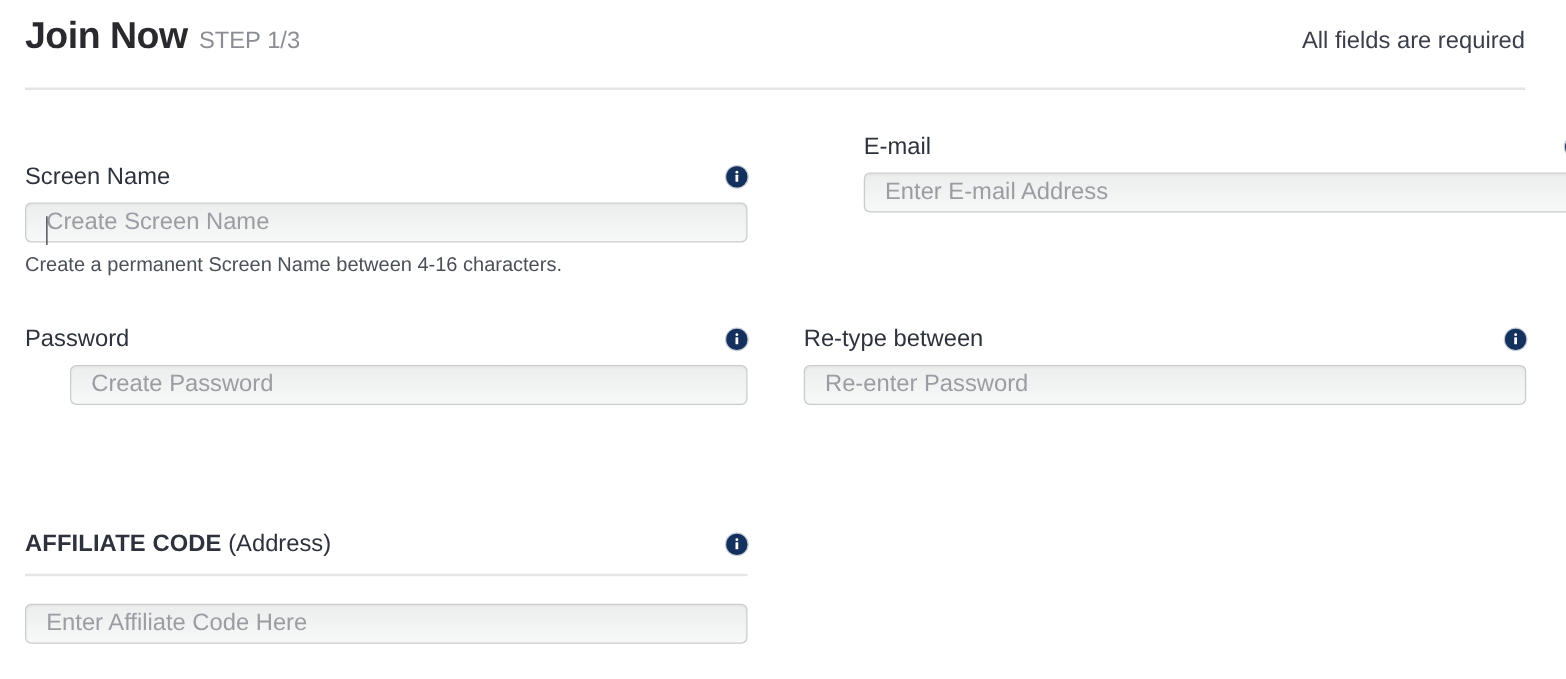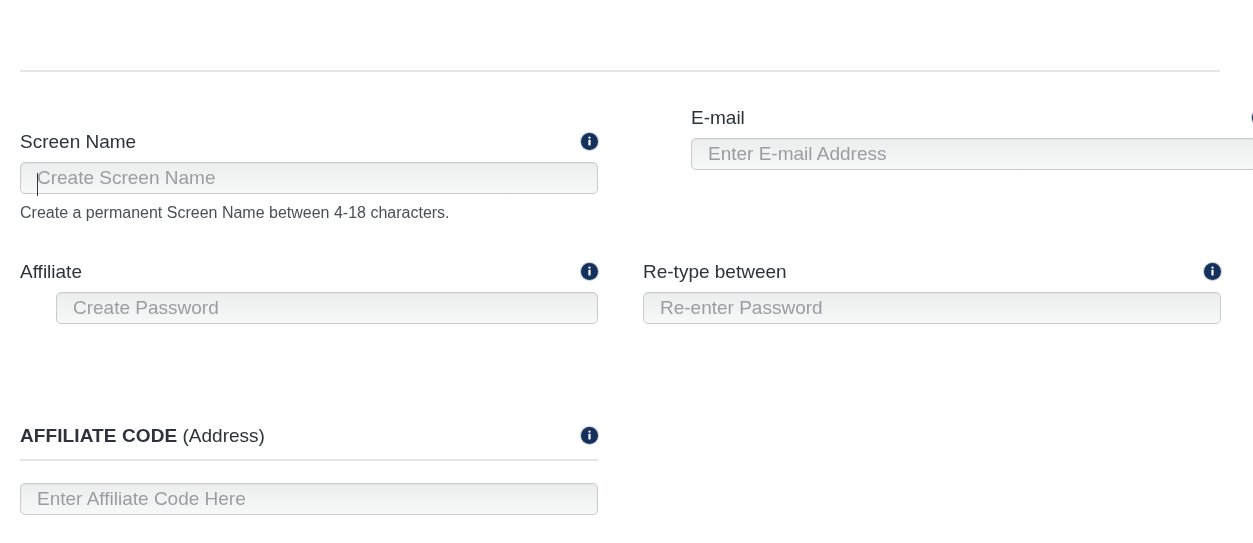--- a/index.html
+++ b/index.html
@@ -157,57 +157,64 @@
     left: 17px;
     top: 11px;
   }
   .input-wrap { position: relative; }
 </style>
 </head>
 <body>
 
 <div class="page">
 
+  <div class="form-header">
+    <div class="title-group">
+      <span class="title-main">Join Now</span>
+      <span class="title-step">STEP 1/3</span>
+    </div>
+    <span class="required-note">All fields are required</span>
+  </div>
   <div class="header-rule"></div>
 
   <div class="col-left" style="top:105px;margin-top:24px;">
     <div class="field-label-row">
       <span class="field-label">Screen Name</span>
       <span class="info-icon">
         <svg width="11" height="11" viewBox="0 0 11 11" aria-hidden="true">
           <circle cx="5.5" cy="1.7" r="1.15" fill="#ffffff"></circle>
           <rect x="4.4" y="3.8" width="2.2" height="5.6" rx="0.4" fill="#ffffff"></rect>
         </svg>
       </span>
     </div>
     <div class="input-wrap" style="margin-top:9px;">
       <input class="text-input focused" type="text" placeholder="Create Screen Name" style="">
       <span class="caret"></span>
     </div>
-    <div class="helper-text" style="margin-top:11px;">Create a permanent Screen Name between 4-18 characters.</div>
+    <div class="helper-text" style="margin-top:11px;">Create a permanent Screen Name between 4-16 characters.</div>
   </div>
 
   <div class="col-right" style="top:105px;margin-left:48px;">
     <div class="field-label-row">
       <span class="field-label">E-mail</span>
       <span class="info-icon">
         <svg width="11" height="11" viewBox="0 0 11 11" aria-hidden="true">
           <circle cx="5.5" cy="1.7" r="1.15" fill="#ffffff"></circle>
           <rect x="4.4" y="3.8" width="2.2" height="5.6" rx="0.4" fill="#ffffff"></rect>
         </svg>
       </span>
     </div>
     <div class="input-wrap" style="margin-top:9px;">
       <input class="text-input" type="text" placeholder="Enter E-mail Address" style="">
     </div>
   </div>
 
   <div class="col-left" style="top:259px;">
     <div class="field-label-row">
-      <span class="field-label">Affiliate</span>
+      <span class="field-label">Password</span>
       <span class="info-icon">
         <svg width="11" height="11" viewBox="0 0 11 11" aria-hidden="true">
           <circle cx="5.5" cy="1.7" r="1.15" fill="#ffffff"></circle>
           <rect x="4.4" y="3.8" width="2.2" height="5.6" rx="0.4" fill="#ffffff"></rect>
         </svg>
       </span>
     </div>
     <div class="input-wrap" style="margin-top:9px;padding-left:36px;">
       <input class="text-input" type="text" placeholder="Create Password" style="">
     </div>

